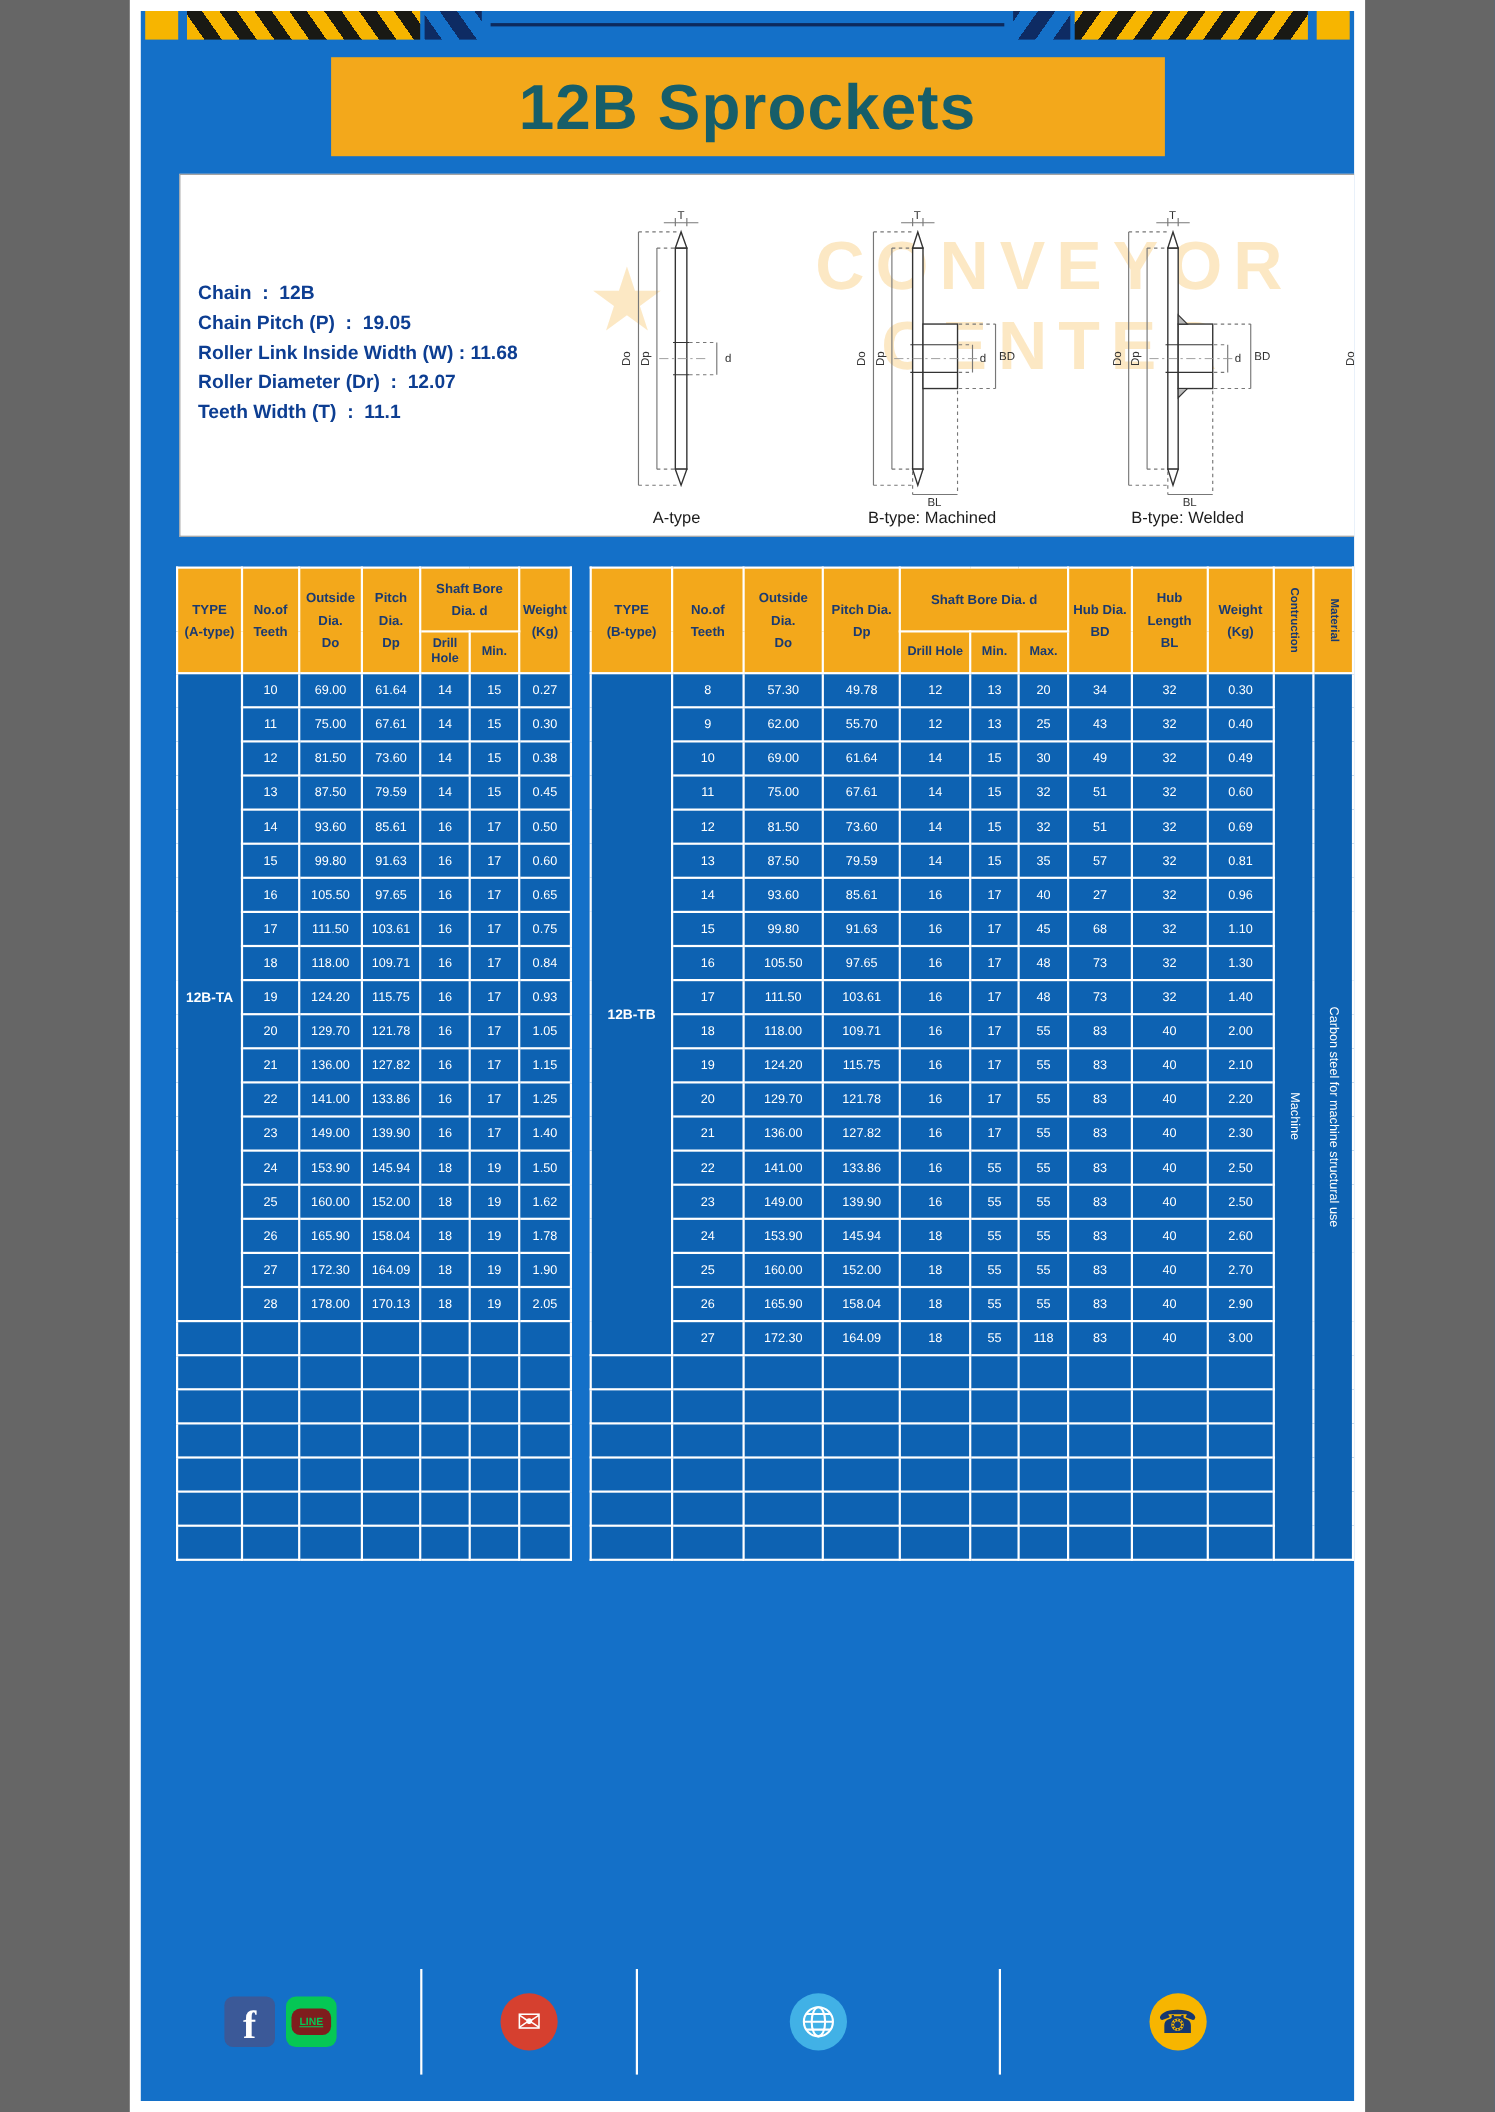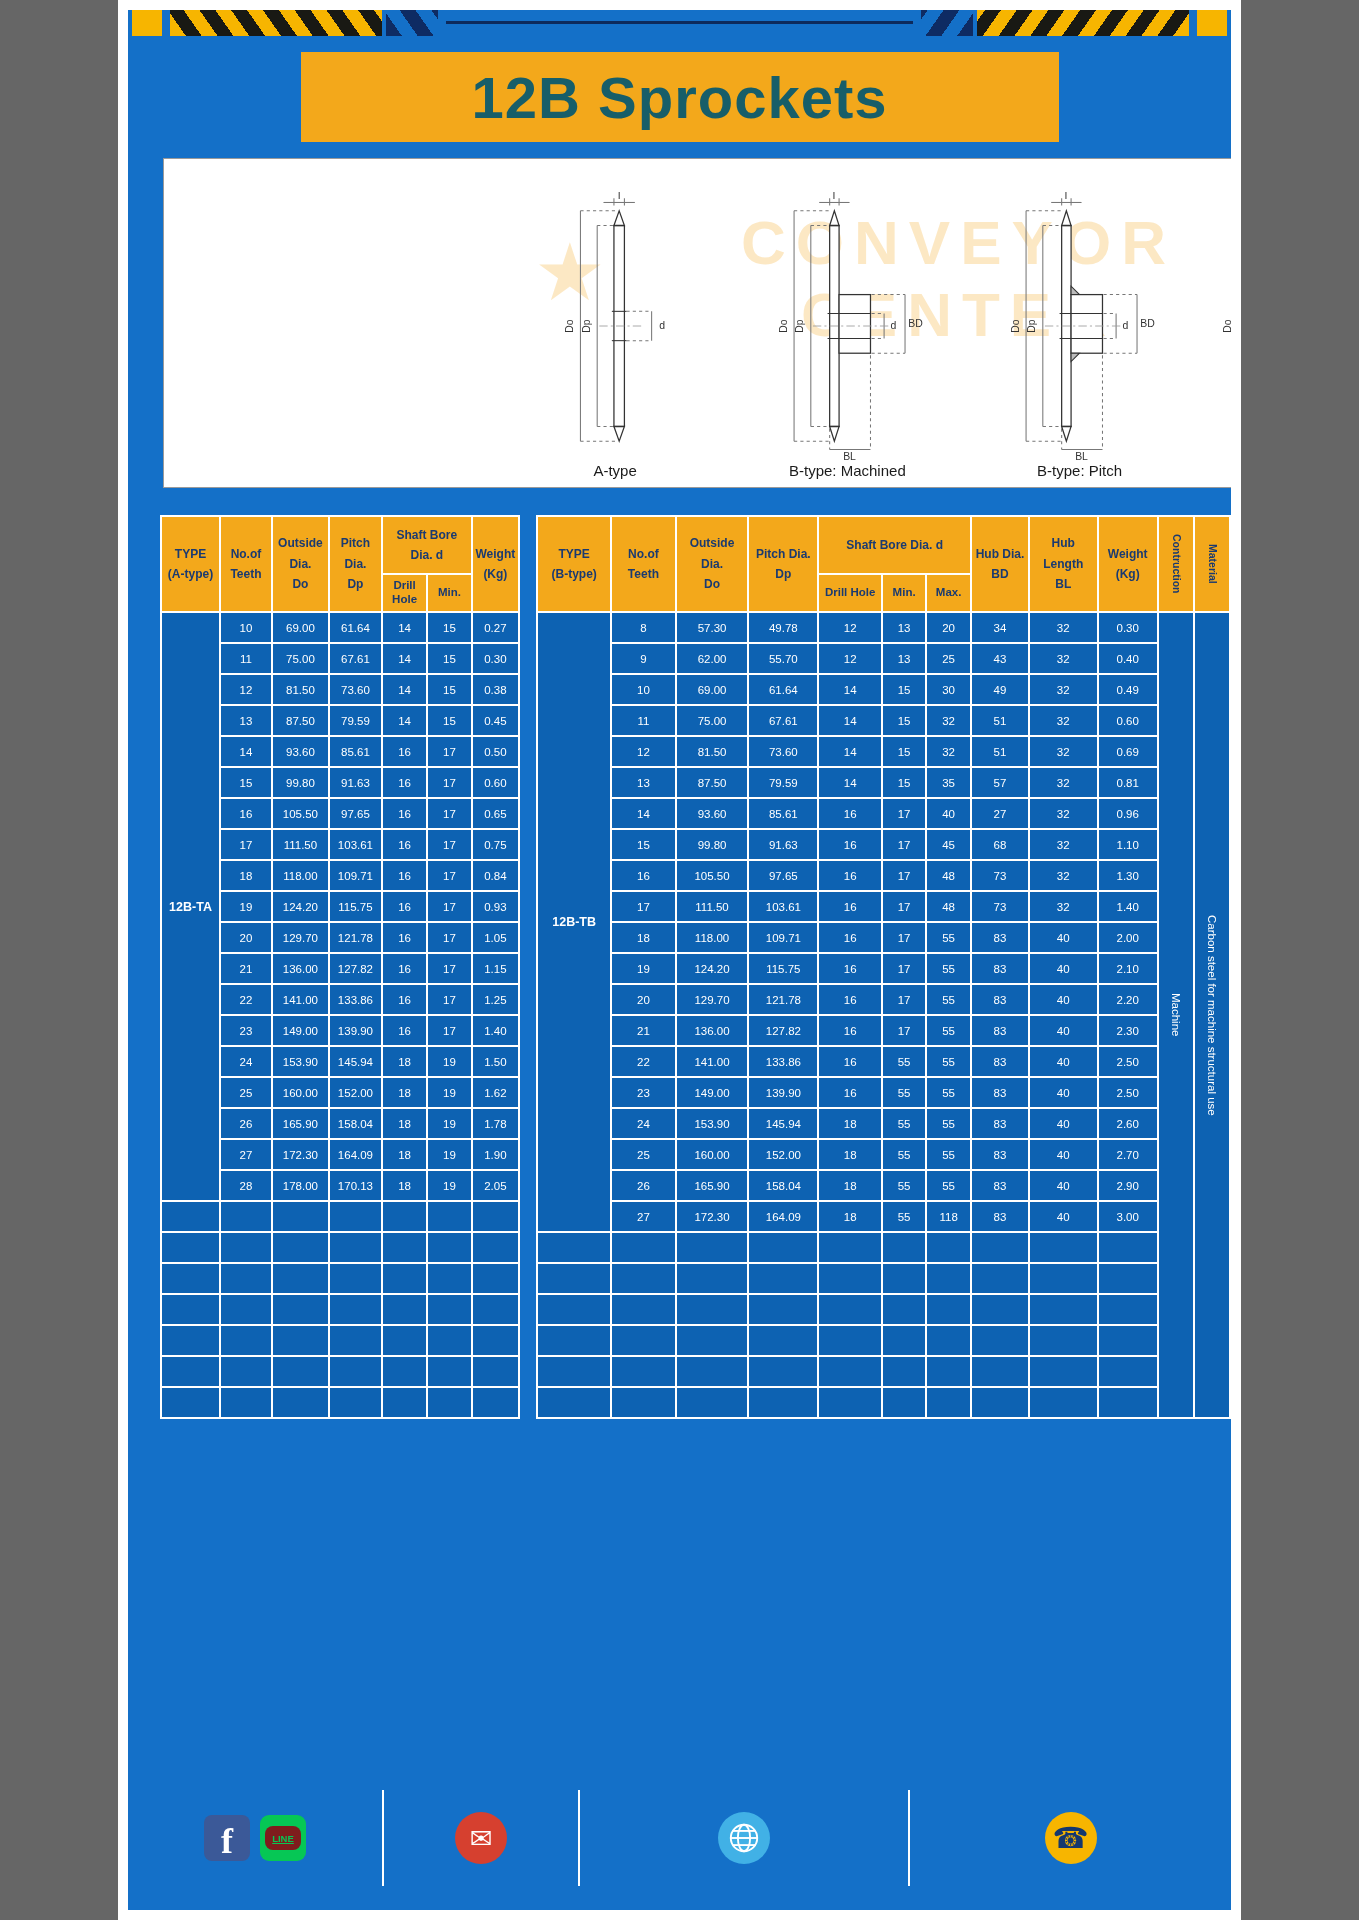--- a/index.html
+++ b/index.html
@@ -106,20 +106,27 @@
       <h1>12B Sprockets</h1>
     </div>
 
     <div class="spec-box">
       <div class="watermark">
         <span class="wm-star">★</span>
         <div>CONVEYOR</div>
         <div>CENTER</div>
       </div>
 
+      <div class="spec-lines">
+        <div class="spec-line">Chain  :  12B</div>
+        <div class="spec-line">Chain Pitch (P)  :  19.05</div>
+        <div class="spec-line">Roller Link Inside Width (W) : 11.68</div>
+        <div class="spec-line">Roller Diameter (Dr)  :  12.07</div>
+        <div class="spec-line">Teeth Width (T)  :  11.1</div>
+      </div>
 
       <div class="figures">
 
         <div class="figure">
           <svg class="fig-svg" viewBox="0 0 170 256">
             <g stroke="#777" stroke-width="1" fill="none">
               <line x1="52" y1="18" x2="52" y2="238"></line>
               <line x1="52" y1="18" x2="86" y2="18" stroke-dasharray="3 3"></line>
               <line x1="52" y1="238" x2="86" y2="238" stroke-dasharray="3 3"></line>
               <line x1="68" y1="32" x2="68" y2="224"></line>
@@ -236,21 +243,21 @@
             <line x1="62" y1="128" x2="134" y2="128" stroke="#999" stroke-width="0.8" stroke-dasharray="8 3 2 3"></line>
             <g font-size="10" fill="#333" text-anchor="middle">
               <text x="82" y="7">T</text>
               <text x="37" y="128" transform="rotate(-90 37 128)">Do</text>
               <text x="53" y="128" transform="rotate(-90 53 128)">Dp</text>
               <text x="139" y="131">d</text>
               <text x="160" y="129">BD</text>
               <text x="97" y="256">BL</text>
             </g>
           </svg>
-          <div class="fig-caption">B-type: Pitch</div>
+          <div class="fig-caption">B-type: Welded</div>
         </div>
 
         <div class="figure">
           <svg class="fig-svg" viewBox="0 0 200 256">
             <g stroke="#777" stroke-width="1" fill="none">
               <line x1="30" y1="18" x2="30" y2="238"></line>
               <line x1="30" y1="18" x2="94" y2="18" stroke-dasharray="3 3"></line>
               <line x1="30" y1="238" x2="94" y2="238" stroke-dasharray="3 3"></line>
               <line x1="44" y1="32" x2="44" y2="224"></line>
               <line x1="44" y1="32" x2="92" y2="32" stroke-dasharray="3 3"></line>

